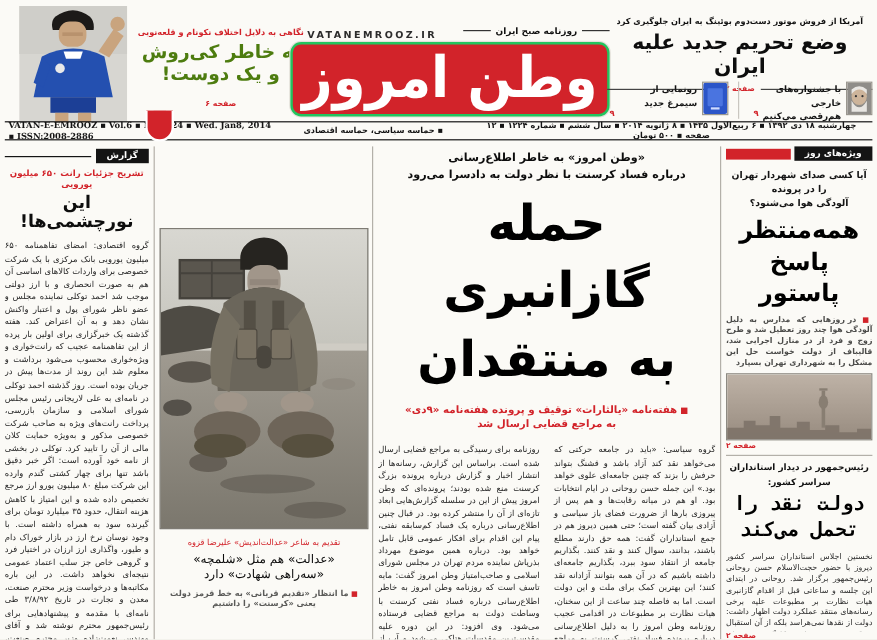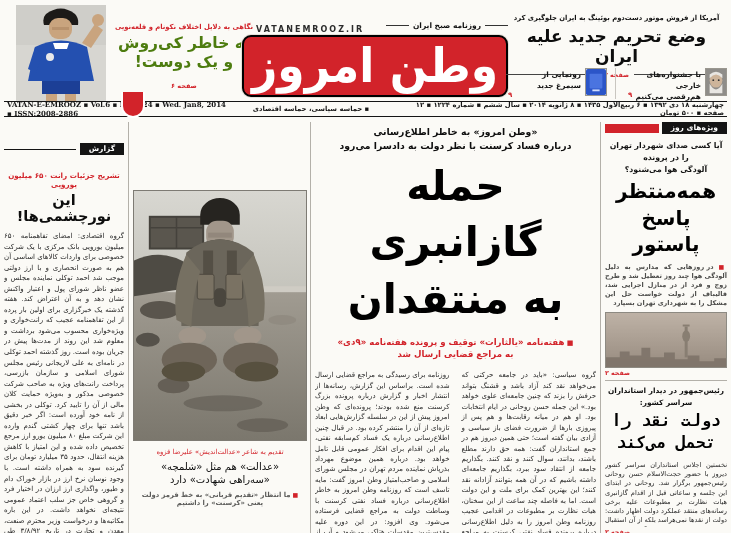--- a/index.html
+++ b/index.html
@@ -14,21 +14,21 @@
   .lt-title { font-size:15.5px; font-weight:900; line-height:1.22; margin-top:3px; color:#4d7c0f; }
   .lt-page { font-size:6.5px; font-weight:bold; color:#d2232a; margin-top:10px; }
 
   .logo-wrap { position:absolute; left:242px; top:2px; width:266px; height:100px; }
   .logo-url { position:absolute; top:23px; left:14px; font-size:8px; font-weight:bold;
               letter-spacing:2px; color:#2c2c2c; direction:ltr; }
   .logo-tagline { position:absolute; top:19px; right:0; width:122px; display:flex; align-items:center; gap:4px;
                   font-size:7.5px; font-weight:bold; color:#111; }
   .logo-tagline::before, .logo-tagline::after { content:""; flex:1; border-top:1px solid #333; }
   .logo-red { position:absolute; top:33px; left:0; width:266px; height:62px; background:#d2232a;
-              border-radius:9px; border:2px solid #000000; box-shadow:0 0 0 1px #e4e1da;
+              border-radius:9px; border:2px solid #22c55e; box-shadow:0 0 0 1px #e4e1da;
               display:flex; align-items:center; justify-content:center; }
   .logo-red span { color:#fff; font-size:44px; font-weight:900; letter-spacing:-1px;
                    transform:scaleY(1.08); line-height:1; }
   .logo-tip { position:absolute; top:92px; left:121px; width:24px; height:26px; background:#d2232a;
               border-radius:0 0 13px 13px; border:2px solid #fff; border-top:none; z-index:6; }
 
   .right-teaser { position:absolute; left:506px; top:14px; width:221px; text-align:center; }
   .rt-kicker { font-size:6.8px; font-weight:bold; color:#111; }
   .rt-title { font-size:17px; font-weight:900; margin-top:4px; color:#0d0d0d; }
   .rt-pagerule { display:flex; align-items:center; gap:5px; margin-top:5px; }
@@ -39,36 +39,36 @@
                display:flex; gap:10px; }
   .mini-item { flex:1; display:flex; gap:4px; position:relative; }
   .mini-item + .mini-item { border-right:1px solid #c9c6c0; padding-right:8px; }
   .mini-thumb { width:22px; height:28px; border:1px solid #9a978f; flex:none; }
   .mini-title { font-size:7.4px; font-weight:900; line-height:1.5; text-align:right; padding-top:1px; }
   .mini-page { position:absolute; left:2px; bottom:0; font-size:7px; font-weight:bold; color:#d2232a; }
 
   .datebar { position:absolute; left:4px; top:101px; width:723px; height:16px;
              border-top:1.5px solid #151515; border-bottom:1.5px solid #151515;
              display:flex; align-items:center; font-size:6.8px; font-weight:bold; color:#151515; }
-  .db-fa { flex:0 0 332px; text-align:right; padding-right:3px; }
+  .db-fa { flex:0 0 332px; text-align:center; padding-right:3px; }
   .db-slogan { flex:0 0 168px; text-align:center; }
   .db-en { flex:1; direction:ltr; text-align:left; padding-left:3px;
            font-family:"DejaVu Serif", serif; font-size:7px; }
 
   
   .vrule { position:absolute; top:122px; height:411px; width:1px; background:#b3b0a9; }
   .vr1 { left:128px; } .vr2 { left:310px; } .vr3 { left:600px; }
 
   
   .report { position:absolute; left:4px; top:124px; width:120px; }
-  .sec-head { display:flex; align-items:center; gap:4px; height:12px;margin-top:19px; }
+  .sec-head { display:flex; align-items:center; gap:4px; height:12px; }
   .sec-label { background:#141414; color:#fff; font-size:7.5px; font-weight:bold;
                padding:1px 9px 2px; white-space:nowrap; }
   .sec-rule { flex:1; border-top:1px solid #141414; }
-  .report-kicker { font-size:7.2px; font-weight:bold; color:#d2232a; text-align:center; margin-top:16px; }
+  .report-kicker { font-size:7.2px; font-weight:bold; color:#d2232a; text-align:center; margin-top:4px; }
   .report-title { font-size:14.5px; font-weight:900; text-align:center; margin-top:3px; color:#0d0d0d; }
   .report-body { margin-top:7px; font-size:7px; line-height:10.55px; text-align:justify;
                  color:#262626; height:352px; overflow:hidden; }
 
   
   .war-photo { position:absolute; left:133px; top:190px; width:174px; height:251px;
                border:1px solid #7e7b74; background:#c9c8c2; }
   .quote { position:absolute; left:133px; top:448px; width:174px; text-align:center; }
   .quote-kicker { font-size:6.9px; font-weight:normal; color:#d2232a; }
   .quote-title { font-size:10px; font-weight:400; line-height:1.32; margin-top:4px; color:#0d0d0d; }

